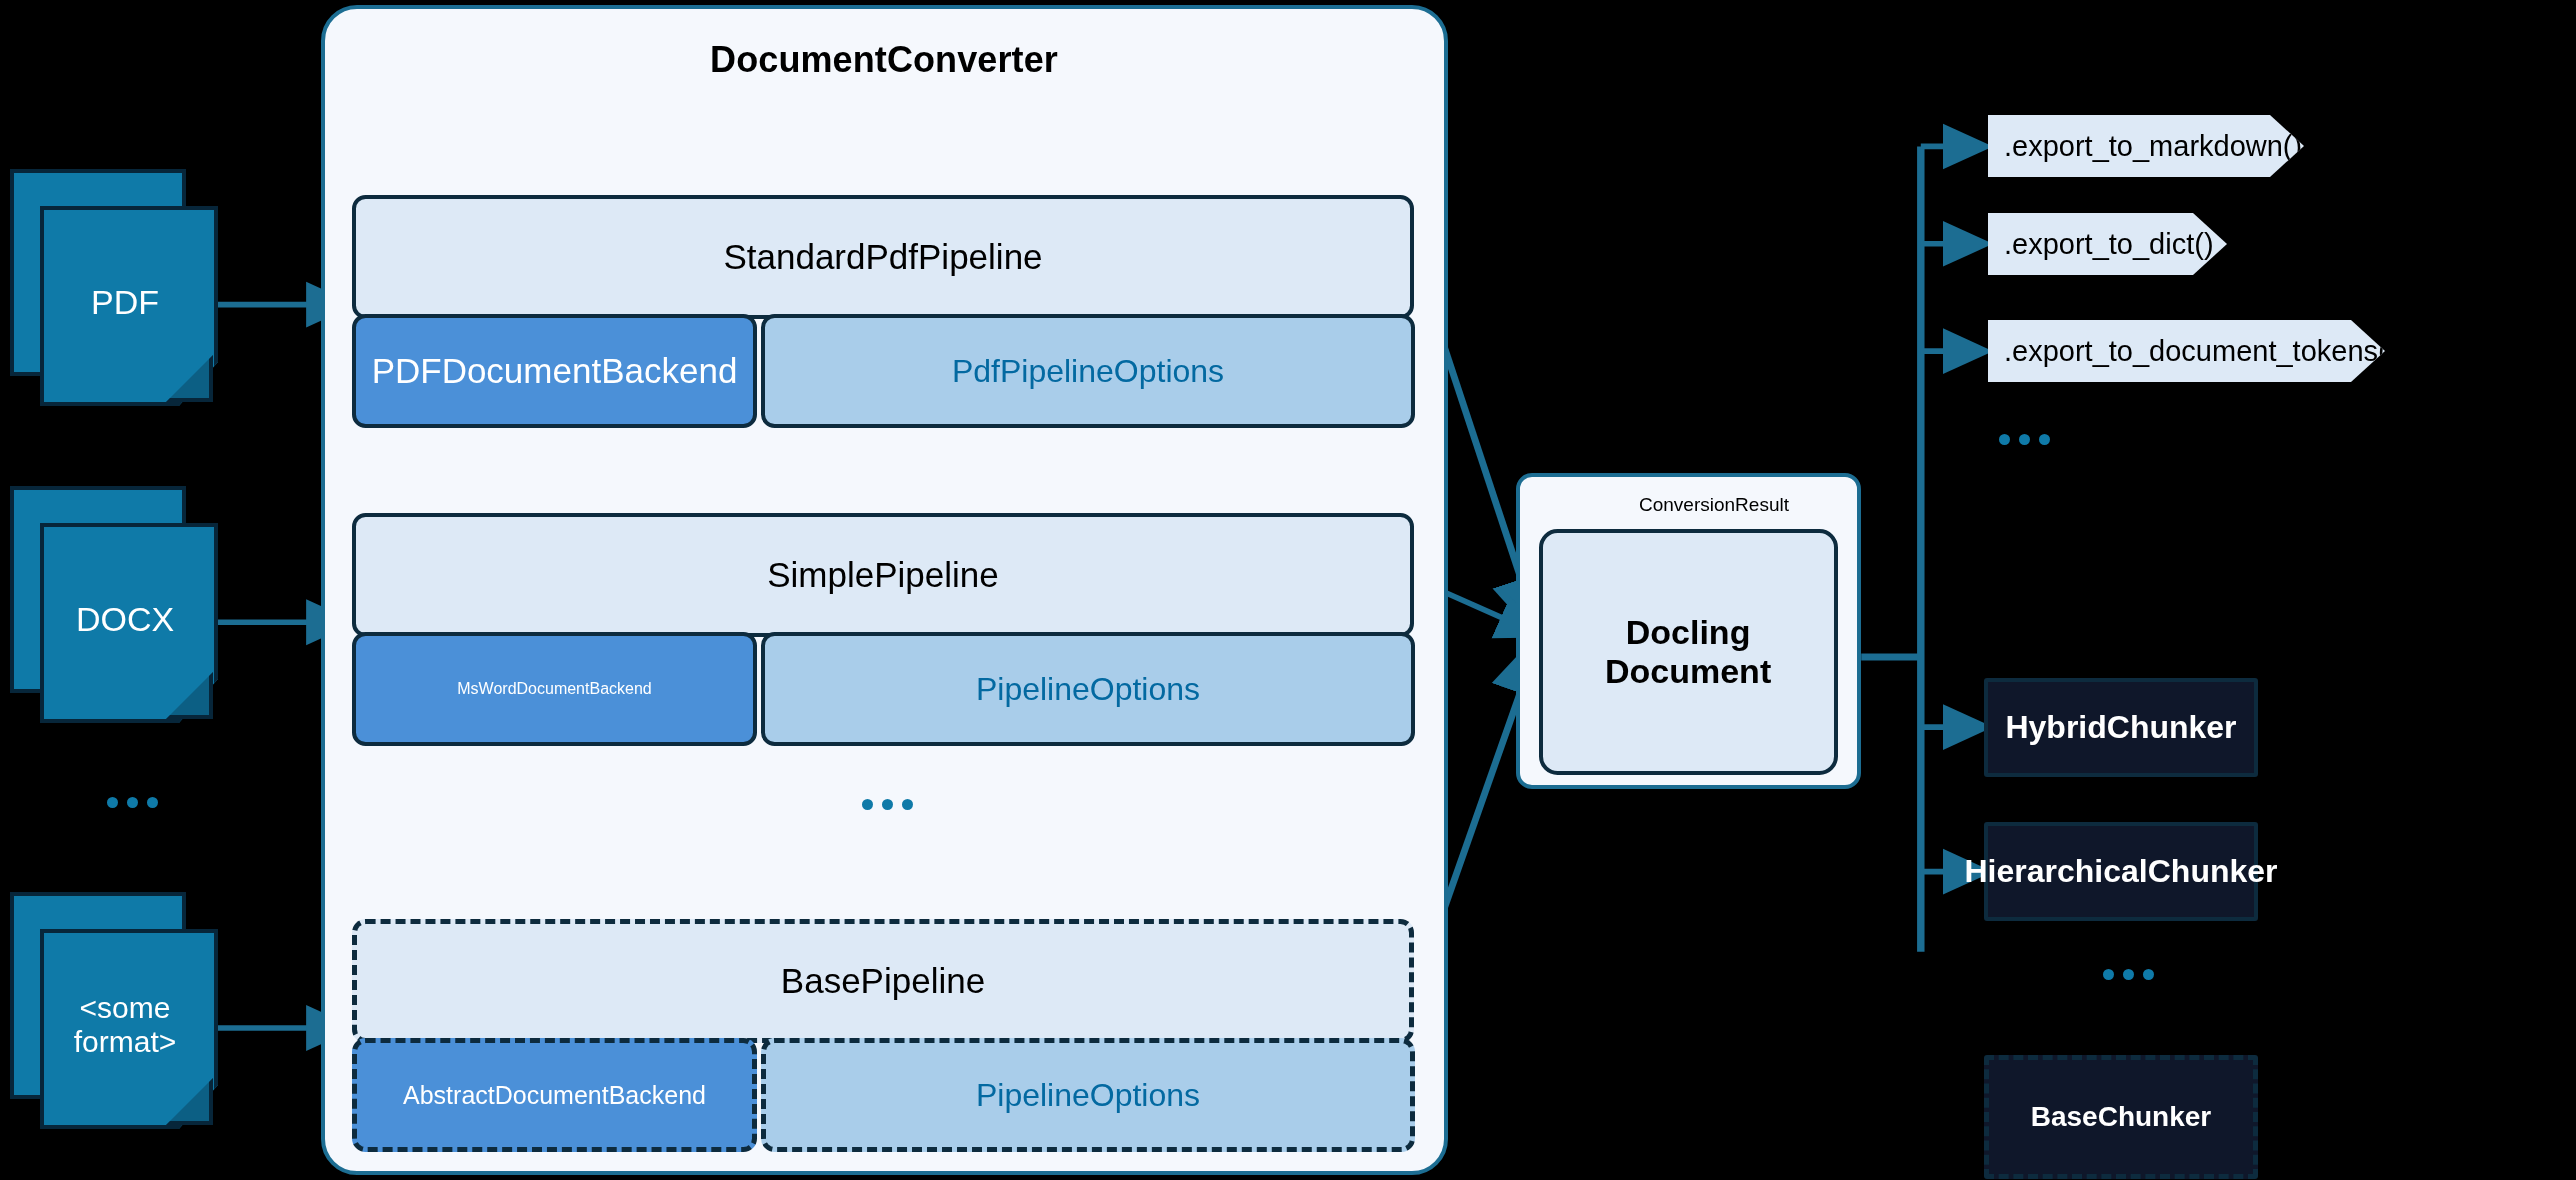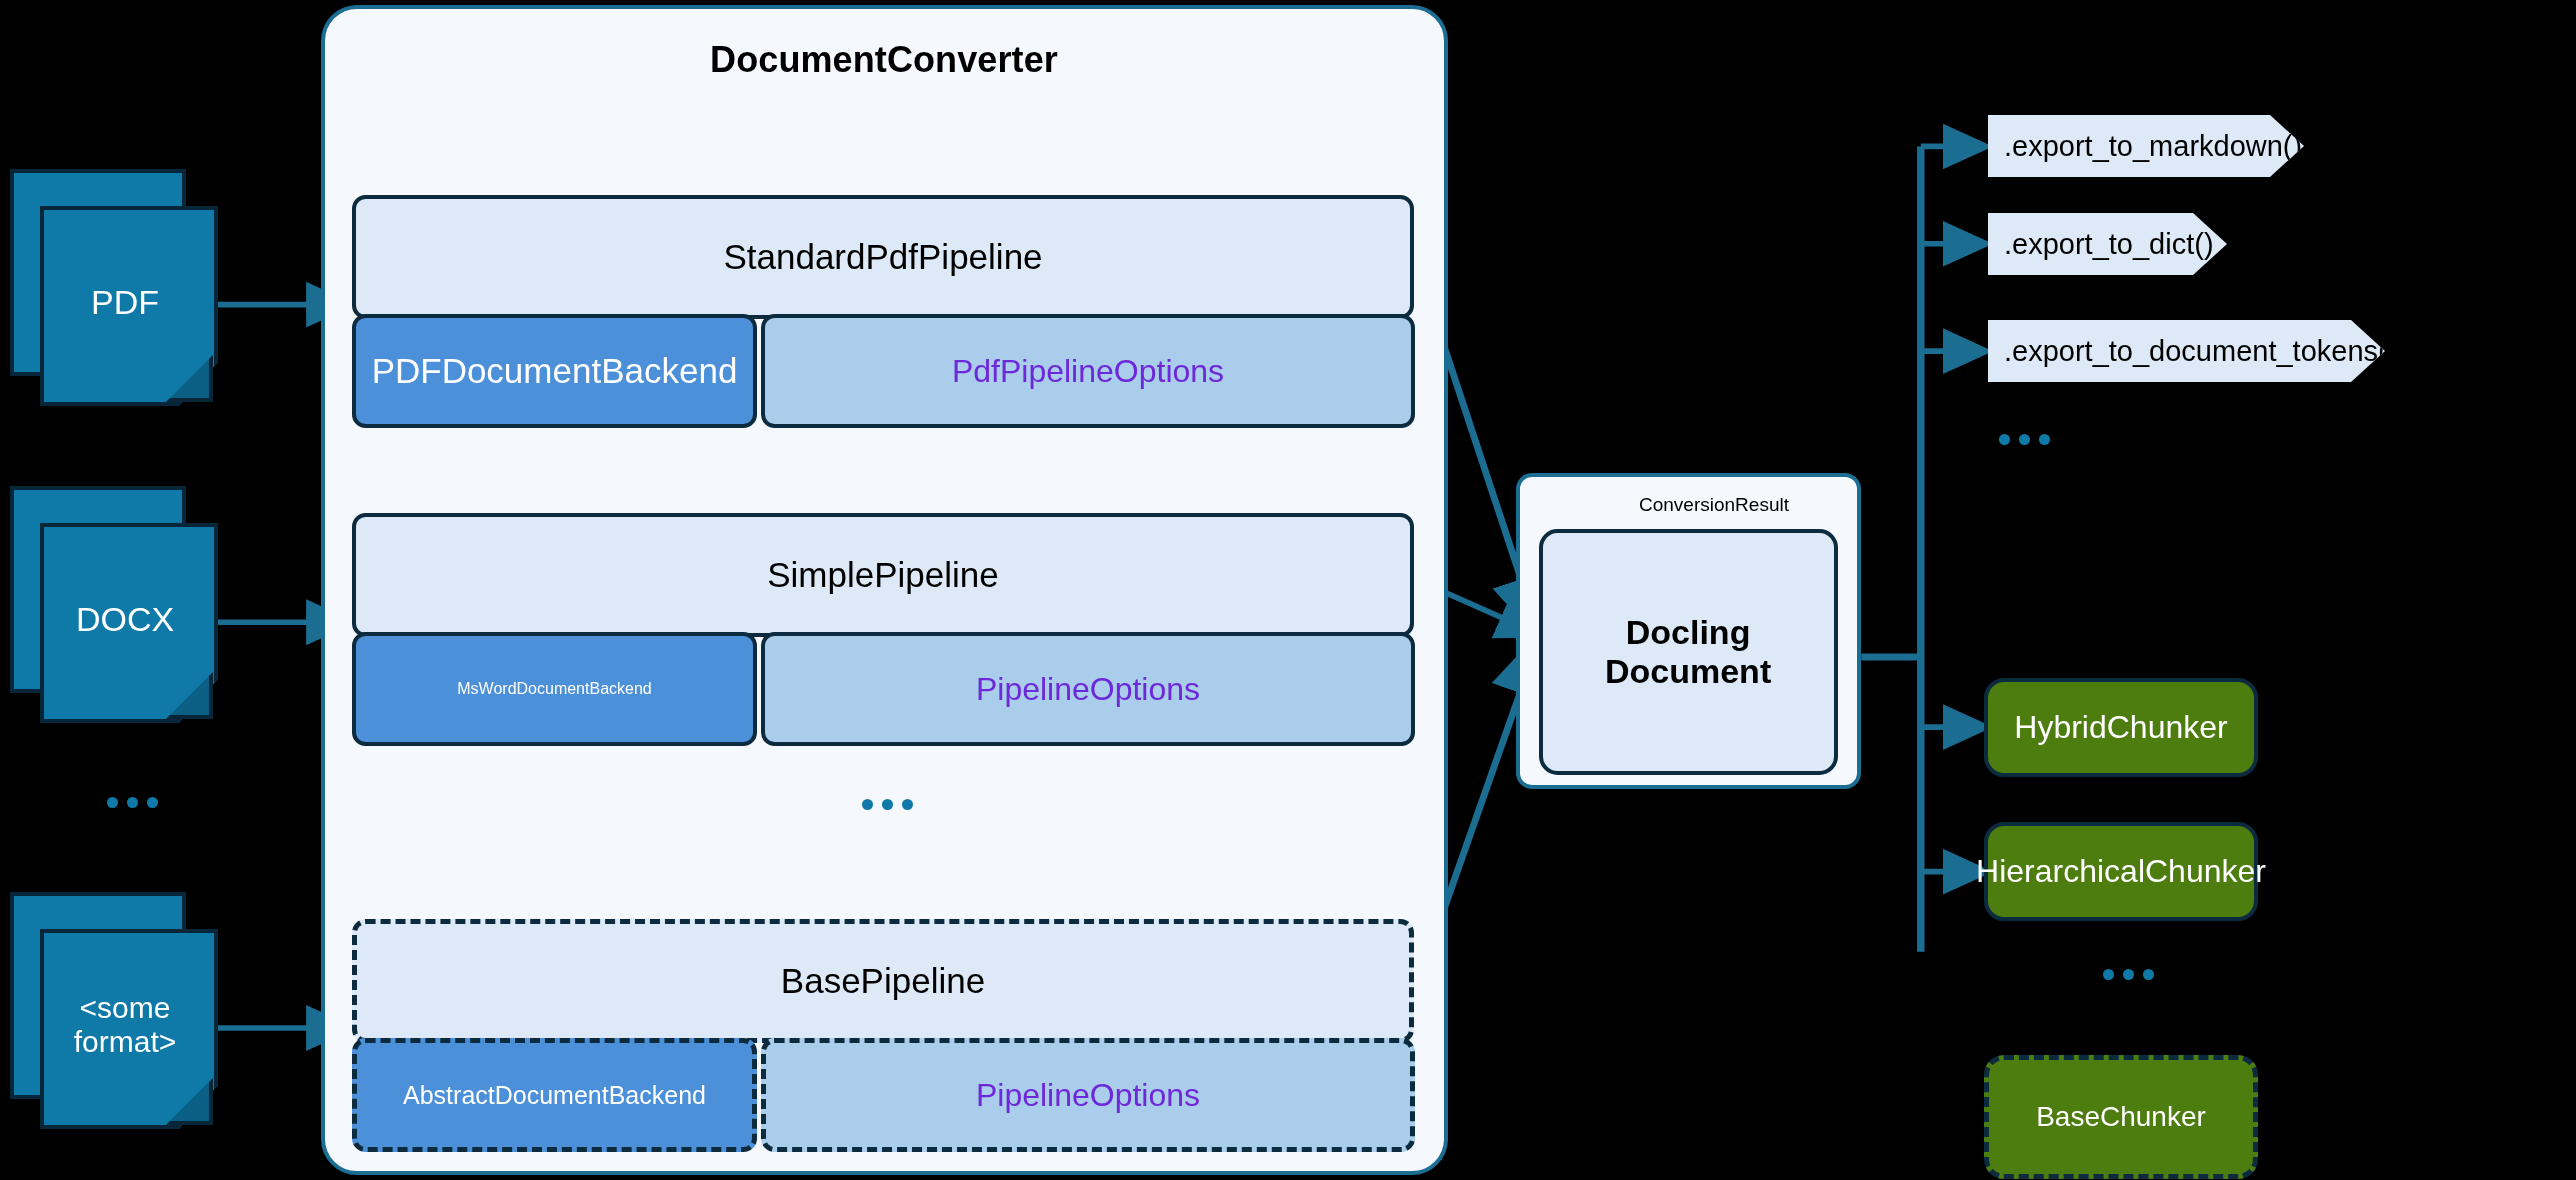--- a/index.html
+++ b/index.html
@@ -59,21 +59,21 @@
     background:#4b90d8;
     border:4.3px solid #0d2b3e;
     border-radius:13.6px;
     color:#fff;
   }
   .backend.dashed{border-style:dashed;border-width:5px;}
   .options{
     background:#a9cdea;
     border:4.3px solid #0d2b3e;
     border-radius:13.6px;
-    color:#6d28d9;
+    color:#0369a1;
   }
   .options.dashed{border-style:dashed;border-width:5px;}
 
   
   #conv-result{
     background:#f5f8fd;
     border:4.3px solid #1c6d92;
     border-radius:16px;
   }
   #conv-result-label{color:#000;}
@@ -87,24 +87,25 @@
   
   .chev{
     background:#dde9f6;
     color:#000;
     display:flex;align-items:center;
     padding-left:16px;
   }
 
   
   .chunker{
-    background:#4d7c0f;
-    border:4.3px solid #0d2b3e;
-    border-radius:20px;
+    background:#0f172a;
+    border:4.3px solid #0d2b3e;
+    border-radius:3px;
     color:#fff;
+    font-weight:bold;
   }
   .chunker.dashed{border-style:dashed;border-width:5px;}
 
   
   .dots{display:flex;align-items:center;gap:8.7px;}
   .dots i{display:block;width:11.2px;height:11.2px;border-radius:50%;background:#0f7aa8;}
 
   #wires{position:absolute;left:0;top:0;width:2576px;height:1180px;pointer-events:none;}
 </style>
 </head>

